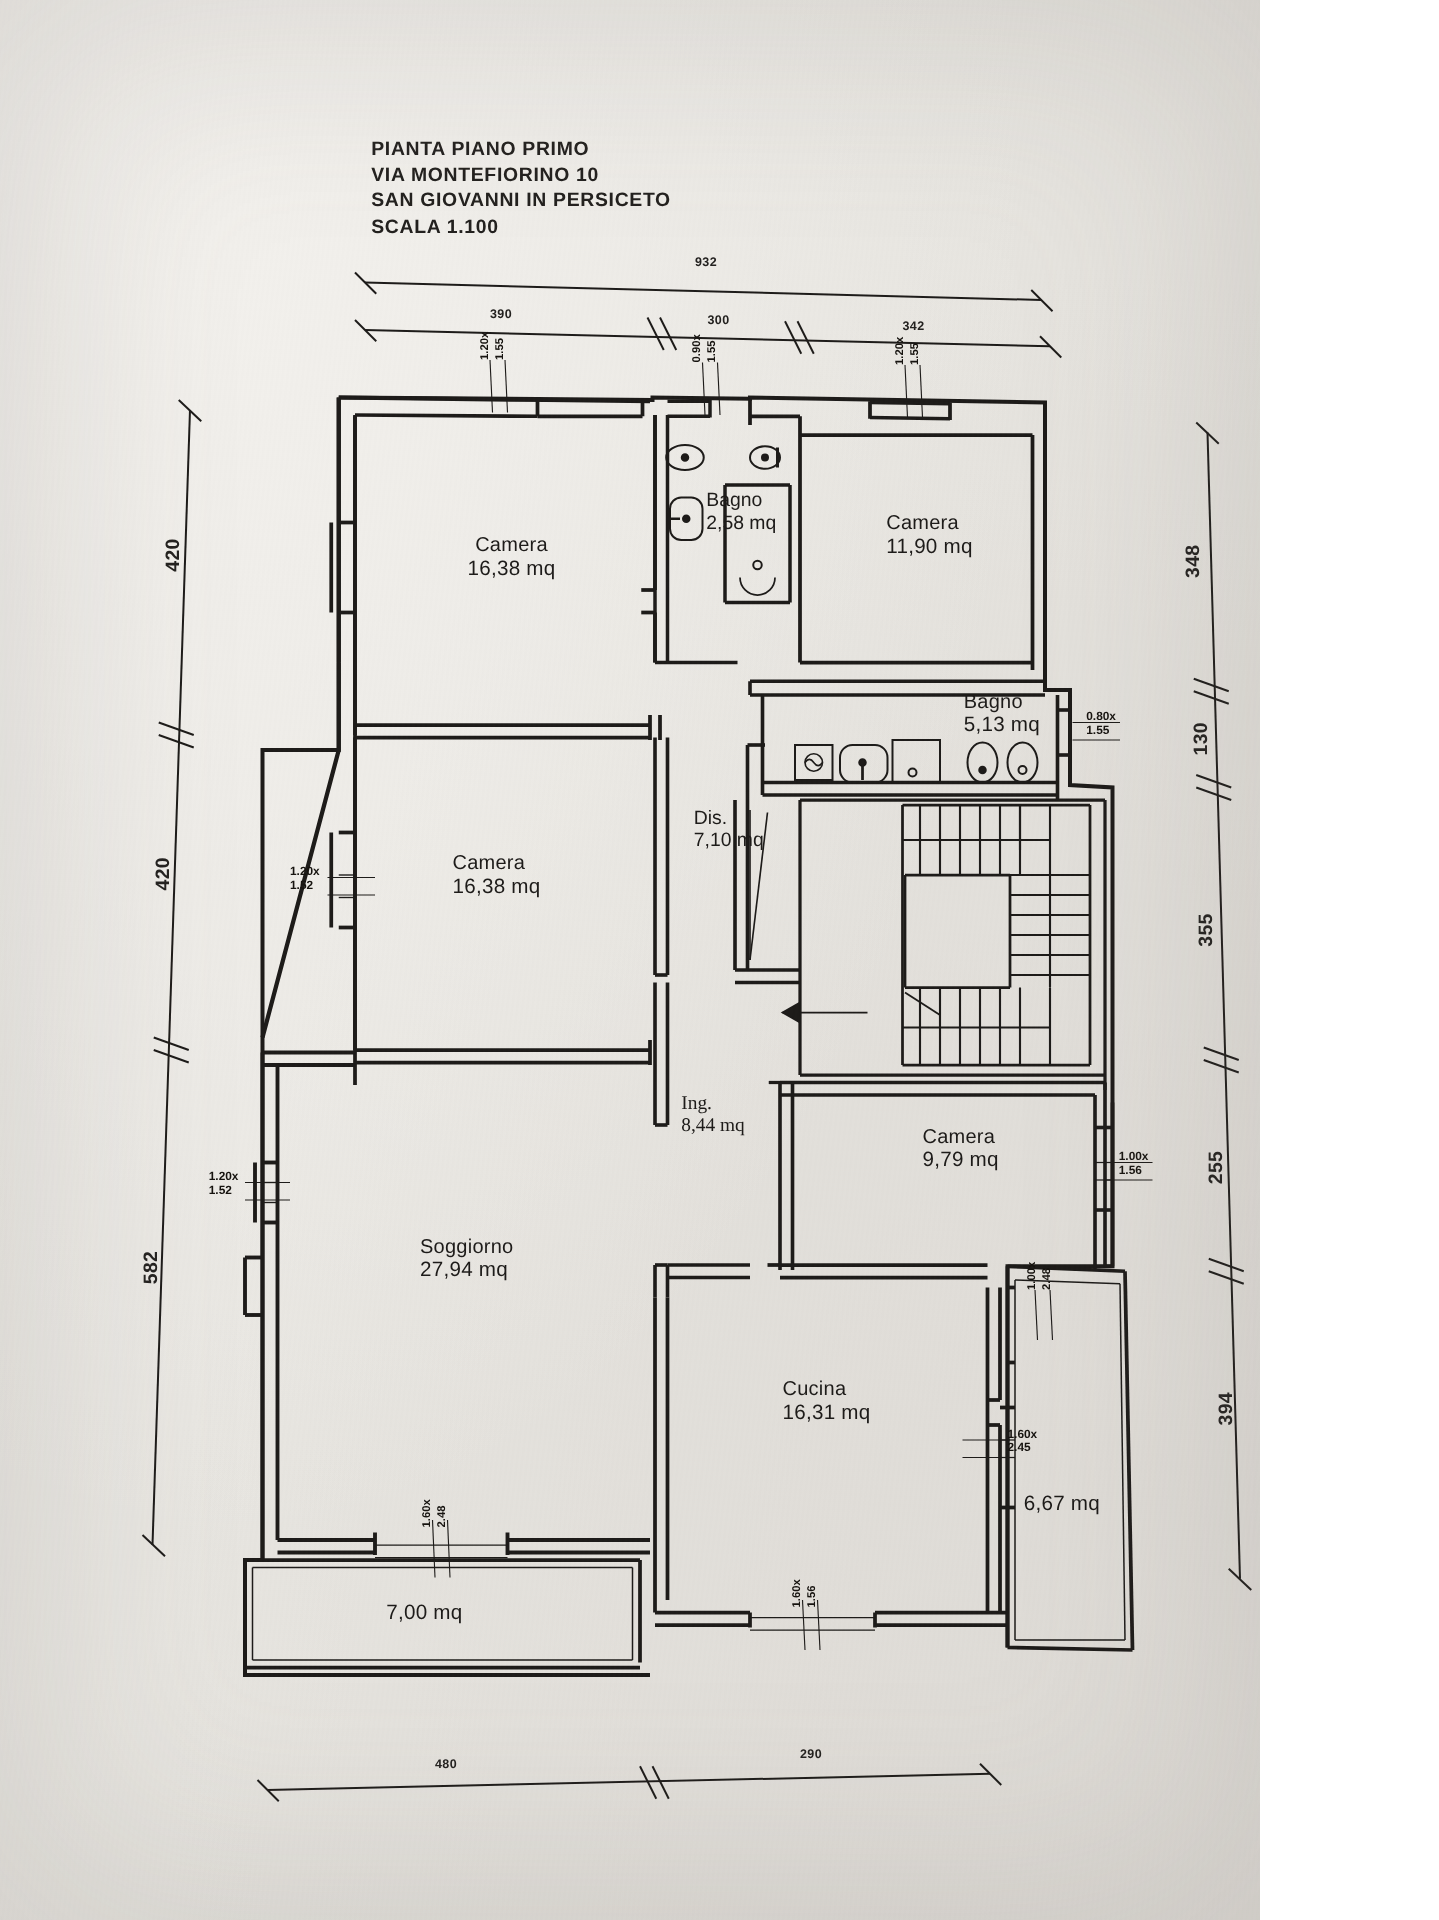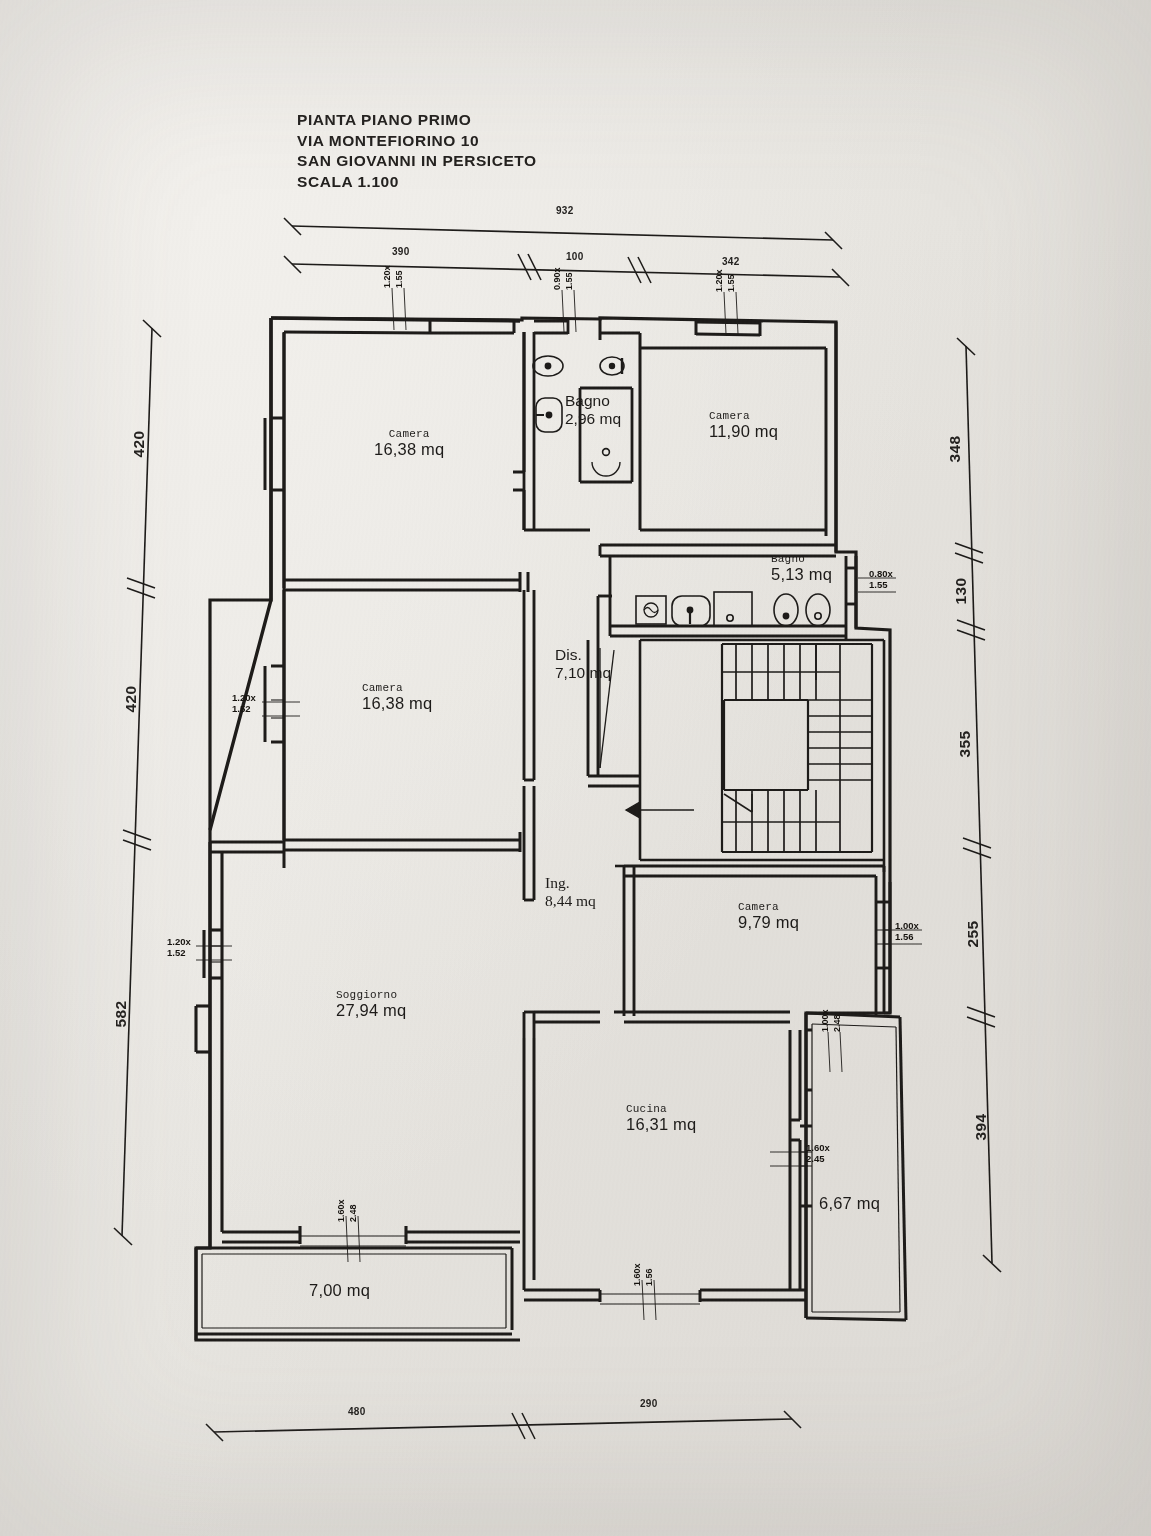--- a/index.html
+++ b/index.html
@@ -1,33 +1,33 @@
 <!DOCTYPE html>
 <html><head>
 <meta charset="utf-8">
 <style>
   html,body{margin:0;padding:0;background:#ffffff;}
   body{width:1151px;height:1536px;overflow:hidden;font-family:"Liberation Sans",sans-serif;}
-  #sheet{position:relative;width:1151px;height:1536px;
+  #sheet{position:relative;width:1008px;height:1536px;
          background:#e9e7e3;
          background-image:
             radial-gradient(ellipse at 18% 12%, #f2f0ec 0%, rgba(242,240,236,0) 55%),
             radial-gradient(ellipse at 88% 90%, #dedbd6 0%, rgba(222,219,214,0) 60%),
             linear-gradient(115deg,#efedea 0%,#e7e5e0 45%,#e2dfda 100%);
          overflow:hidden;}
   #plan{position:absolute;inset:0;}
   #plan svg{display:block;}
 
   .ttl{position:absolute;font-family:"Liberation Sans",sans-serif;
        font-weight:700;font-size:15.5px;letter-spacing:.55px;color:#23211f;
        white-space:nowrap;line-height:20.5px;}
 
   .lbl{position:absolute;font-family:"Liberation Sans",sans-serif;
        color:#1d1b19;white-space:nowrap;}
-  .rname{font-size:11px;letter-spacing:.2px;font-family:Liberation Mono, monospace;}
+  .rname{font-size:16px;letter-spacing:.2px;}
   .rarea{font-size:16.5px;letter-spacing:.2px;}
   .rsm   {font-size:15.5px;}
   .dim  {font-size:10px;font-weight:600;letter-spacing:.3px;color:#23211f;}
   .dimv {font-size:15.5px;font-weight:600;letter-spacing:.3px;color:#23211f;
          transform-origin:50% 50%;}
   .win  {font-size:9.5px;font-weight:700;line-height:10.5px;color:#16130f;letter-spacing:0px;}
   .winv {font-size:9px;font-weight:700;line-height:10px;color:#16130f;white-space:nowrap;}
   .grain{position:absolute;inset:0;pointer-events:none;opacity:.28;
          background-image:repeating-linear-gradient(97deg,rgba(0,0,0,.016) 0 2px,rgba(255,255,255,.016) 2px 4px);}
   .vig{position:absolute;inset:0;pointer-events:none;
@@ -446,21 +446,21 @@
         <path d="M615,866 L624,866"></path>
         <path d="M884,1013 L890,1013"></path>
       </g>
 
     </g>
   </svg>
   </div>
 
   <div class="lbl dim" style="left:556px;top:205px;">932</div>
   <div class="lbl dim" style="left:392px;top:246px;">390</div>
-  <div class="lbl dim" style="left:566px;top:251px;">100</div>
+  <div class="lbl dim" style="left:566px;top:251px;">300</div>
   <div class="lbl dim" style="left:722px;top:256px;">342</div>
 
   <div class="lbl dimv" style="left:126px;top:435px;transform:rotate(-90deg);">420</div>
   <div class="lbl dimv" style="left:118px;top:690px;transform:rotate(-90deg);">420</div>
   <div class="lbl dimv" style="left:108px;top:1005px;transform:rotate(-90deg);">582</div>
 
   <div class="lbl dimv" style="left:942px;top:440px;transform:rotate(-90deg);">348</div>
   <div class="lbl dimv" style="left:948px;top:582px;transform:rotate(-90deg);">130</div>
   <div class="lbl dimv" style="left:952px;top:735px;transform:rotate(-90deg);">355</div>
   <div class="lbl dimv" style="left:960px;top:925px;transform:rotate(-90deg);">255</div>
@@ -469,21 +469,21 @@
   <div class="lbl dim" style="left:348px;top:1406px;">480</div>
   <div class="lbl dim" style="left:640px;top:1398px;">290</div>
 
   <div class="lbl" style="left:374px;top:428px;text-align:center;">
     <div class="rname">Camera</div>
     <div class="rarea">16,38 mq</div>
   </div>
 
   <div class="lbl" style="left:565px;top:392px;">
     <div class="rsm">Bagno</div>
-    <div class="rsm">2,96 mq</div>
+    <div class="rsm">2,58 mq</div>
   </div>
 
   <div class="lbl" style="left:709px;top:410px;">
     <div class="rname">Camera</div>
     <div class="rarea">11,90 mq</div>
   </div>
 
   <div class="lbl" style="left:771px;top:553px;">
     <div class="rname">Bagno</div>
     <div class="rarea">5,13 mq</div>

